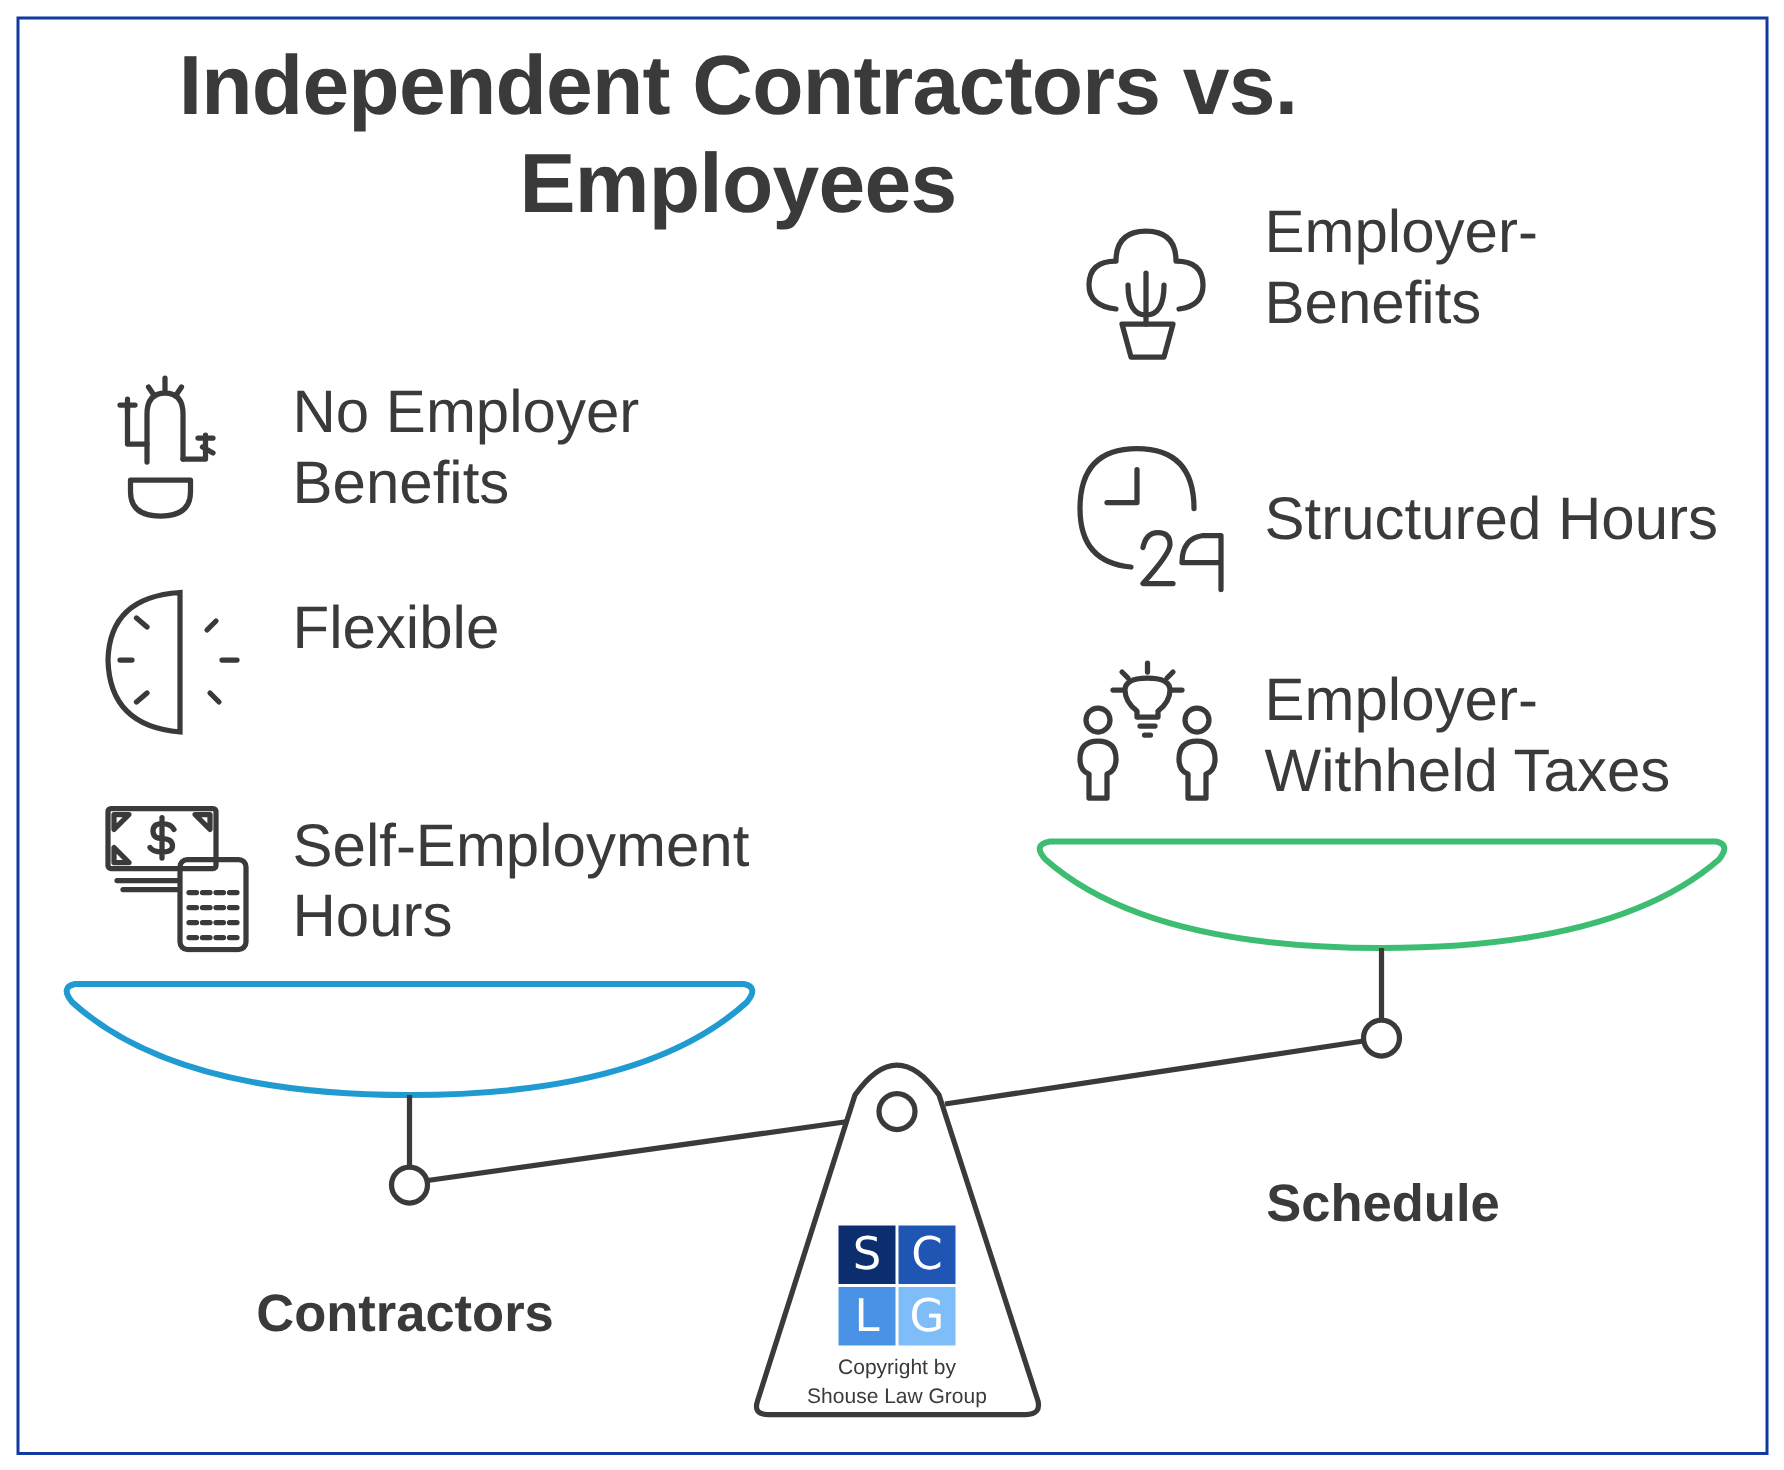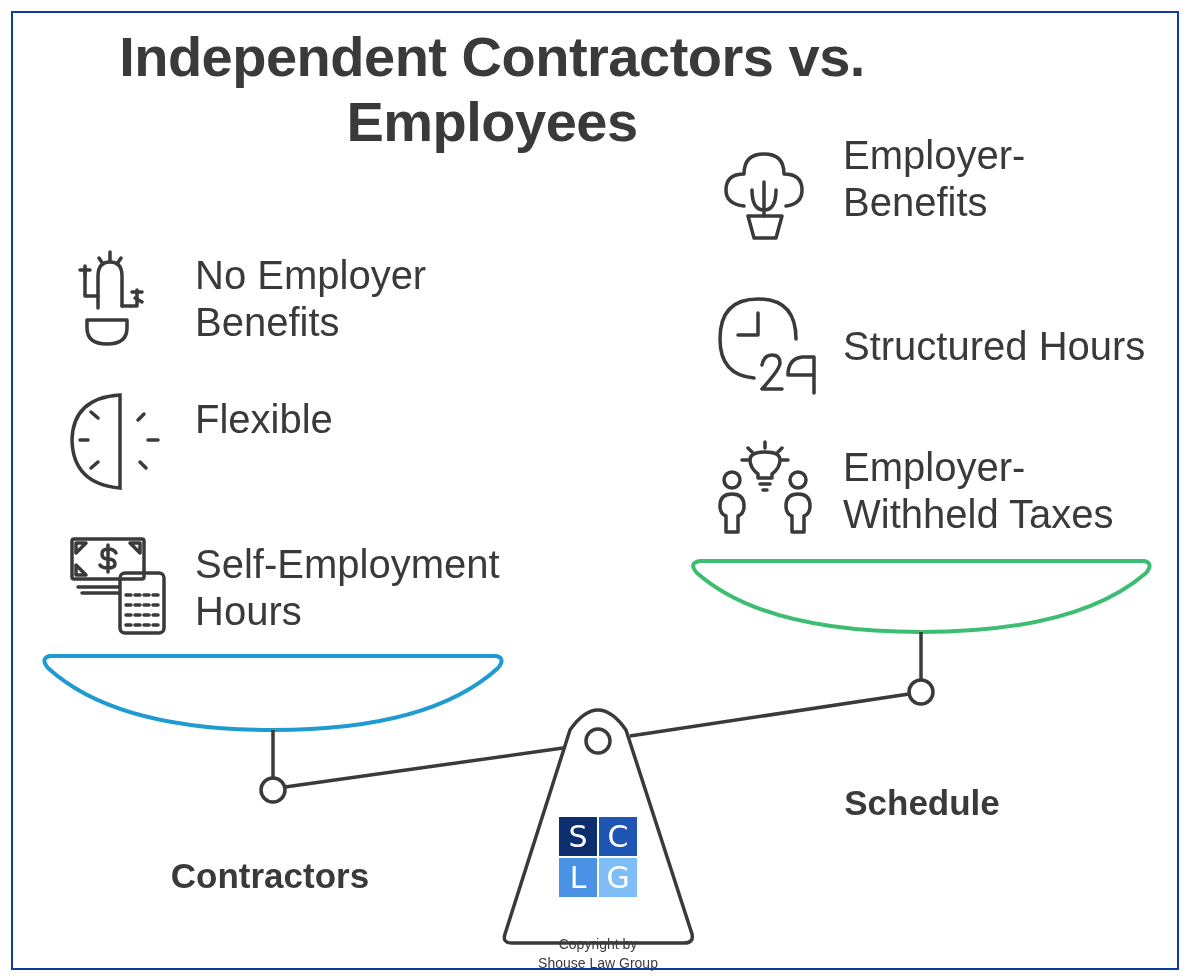--- a/index.html
+++ b/index.html
@@ -6,21 +6,21 @@
   body{width:1189px;height:980px;position:relative;overflow:hidden;font-family:"Liberation Sans",sans-serif;color:#3a3a3a;}
   .frame{position:absolute;left:11px;top:11px;width:1164px;height:955px;border:2px solid #0f3aa0;box-sizing:content-box;}
   .title{position:absolute;left:0;width:984px;top:24px;text-align:center;font-weight:bold;font-size:56px;letter-spacing:-0.5px;color:#3a3a3a;}
   .item{position:absolute;display:flex;align-items:center;}
   .item .label{font-size:40px;line-height:47px;color:#3a3a3a;}
   .icon{position:absolute;}
   svg{display:block;}
   .side-label{position:absolute;font-weight:bold;font-size:35px;line-height:46px;text-align:center;color:#3a3a3a;}
   .logo{position:absolute;left:559px;top:817px;width:78px;height:80px;display:grid;grid-template-columns:1fr 1fr;grid-template-rows:1fr 1fr;gap:2px;}
   .logo div{display:flex;align-items:center;justify-content:center;color:#ffffff;font-size:30px;font-family:"DejaVu Sans",sans-serif;font-weight:normal;}
-  .copyright{position:absolute;left:520px;top:902px;width:156px;text-align:center;font-size:14px;line-height:19px;color:#3a3a3a;margin-top:33px;}
+  .copyright{position:absolute;left:520px;top:902px;width:156px;text-align:center;font-size:14px;line-height:19px;color:#3a3a3a;}
 </style>
 </head>
 <body>
 
 <div class="frame"></div>
 
 <div class="title">Independent Contractors vs. Employees</div>
 
 <svg width="1189" height="980" style="position:absolute;left:0;top:0;" viewBox="0 0 1189 980">
 

